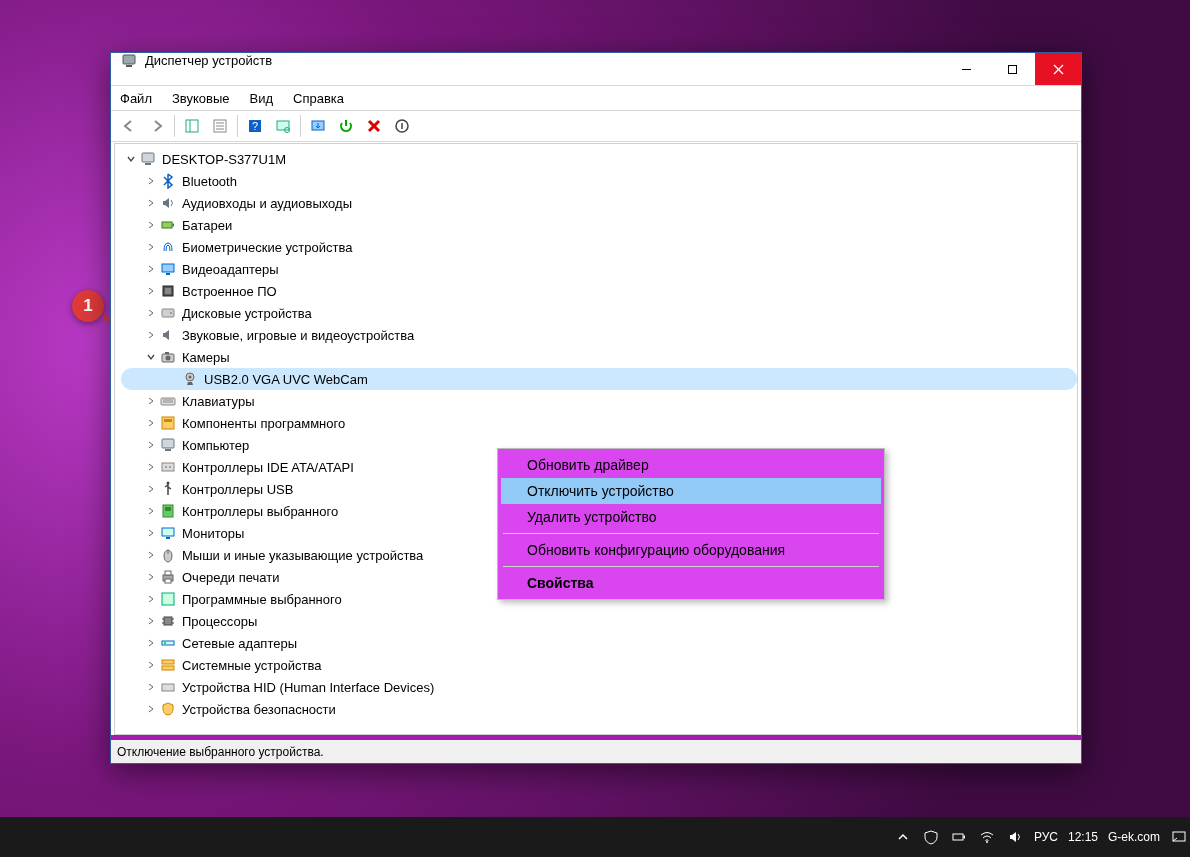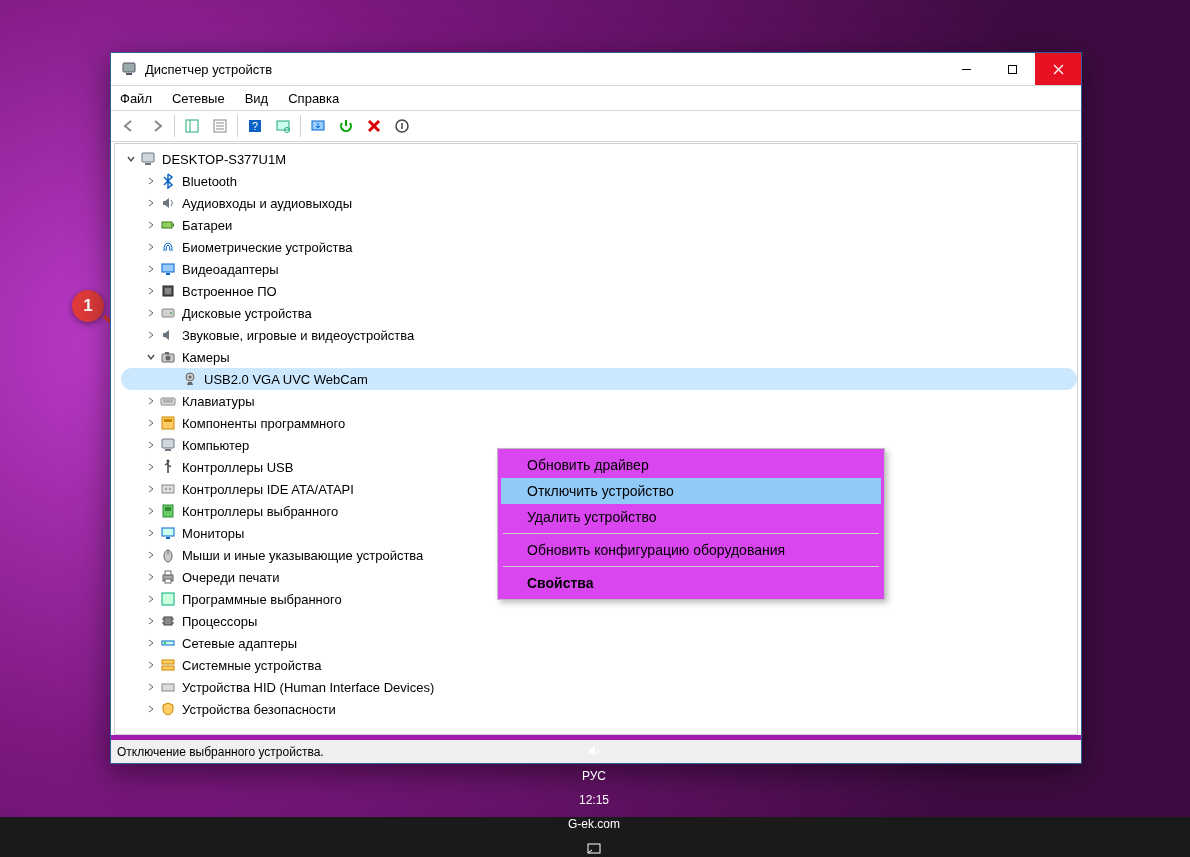--- a/index.html
+++ b/index.html
@@ -20,21 +20,20 @@
     width: 970px;
     height: 710px;
     background: #fff;
     border: 1px solid #2f5ea1;
     box-shadow: 0 8px 30px rgba(0,0,0,0.5);
   }
   .titlebar {
     height: 32px;
     background: #fff;
     display: flex;
-    align-items: center;
     color: #000;
     font-size: 13px;
     border-bottom: 1px solid #d8d8d8;
   }
   .title-icon { width:16px; height:16px; margin:0 8px 0 10px; display:inline-block; }
   .title-icon svg { width:16px; height:16px; }
   .title-text { flex:1; }
   .win-btns { display:flex; height:100%; }
   .win-btn {
     width: 46px; height:100%;
@@ -132,21 +131,20 @@
   .arrow { position:absolute; pointer-events:none; }
   .taskbar {
     position:absolute; left:0; right:0; bottom:0;
     height:40px;
     background:#1a1a1a;
     display:flex; align-items:center; justify-content:flex-end;
     color:#fff;
     padding-right:2px;
     font-size:12px;
     gap:10px;
-    flex-direction:column;
   }
   .tray-icon { width:18px; height:18px; display:flex; align-items:center; justify-content:center; }
   .tray-icon svg { width:16px; height:16px; fill:#fff; }
   ::-webkit-scrollbar { width:17px; background:#f0f0f0; }
   ::-webkit-scrollbar-thumb { background:#c0c0c0; }
 </style>
 </head>
 <body>
 
 <div class="annotation" style="left:72px; top:290px;">1</div>
@@ -203,21 +201,21 @@
           <svg viewBox="0 0 11 11">
             <line x1="1" y1="1" x2="10" y2="10" stroke="#fff" stroke-width="1.2"></line>
             <line x1="10" y1="1" x2="1" y2="10" stroke="#fff" stroke-width="1.2"></line>
           </svg>
         </div>
     </div>
   </div>
 
   <div class="menubar">
     <span class="menu-item">Файл</span>
-    <span class="menu-item">Сетевые</span>
+    <span class="menu-item">Звуковые</span>
     <span class="menu-item">Вид</span>
     <span class="menu-item">Справка</span>
   </div>
 
   <div class="toolbar">
     <div class="tb-btn">
         <svg viewBox="0 0 16 16">
           <path d="M10 3 L4 8 L10 13" fill="none" stroke="#888" stroke-width="2"></path>
         </svg>
       </div>
@@ -477,40 +475,40 @@
     <span>Компьютер</span>
         </div>
         <div class="row lvl1">
     <span class="expander">
             <svg viewBox="0 0 8 8">
               <path d="M2 1 L6 4 L2 7" fill="none" stroke="#666"></path>
             </svg>
           </span>
     <span class="dev-icon">
             <svg viewBox="0 0 16 16">
-              <path d="M8 2 L8 14 M8 4 L5 6 M8 6 L11 8" stroke="#444" fill="none" stroke-width="1.5"></path>
-              <circle cx="8" cy="2" r="1.5" fill="#444"></circle>
-            </svg>
-          </span>
-    <span>Контроллеры USB</span>
-        </div>
-        <div class="row lvl1">
-    <span class="expander">
-            <svg viewBox="0 0 8 8">
-              <path d="M2 1 L6 4 L2 7" fill="none" stroke="#666"></path>
-            </svg>
-          </span>
-    <span class="dev-icon">
-            <svg viewBox="0 0 16 16">
               <rect x="2" y="4" width="12" height="8" fill="#ddd" stroke="#888"></rect>
               <circle cx="6" cy="8" r="1" fill="#888"></circle>
               <circle cx="10" cy="8" r="1" fill="#888"></circle>
             </svg>
           </span>
     <span>Контроллеры IDE ATA/ATAPI</span>
+        </div>
+        <div class="row lvl1">
+    <span class="expander">
+            <svg viewBox="0 0 8 8">
+              <path d="M2 1 L6 4 L2 7" fill="none" stroke="#666"></path>
+            </svg>
+          </span>
+    <span class="dev-icon">
+            <svg viewBox="0 0 16 16">
+              <path d="M8 2 L8 14 M8 4 L5 6 M8 6 L11 8" stroke="#444" fill="none" stroke-width="1.5"></path>
+              <circle cx="8" cy="2" r="1.5" fill="#444"></circle>
+            </svg>
+          </span>
+    <span>Контроллеры USB</span>
         </div>
         <div class="row lvl1">
     <span class="expander">
             <svg viewBox="0 0 8 8">
               <path d="M2 1 L6 4 L2 7" fill="none" stroke="#666"></path>
             </svg>
           </span>
     <span class="dev-icon">
             <svg viewBox="0 0 16 16">
               <rect x="3" y="2" width="10" height="12" fill="#6c6" stroke="#383"></rect>

